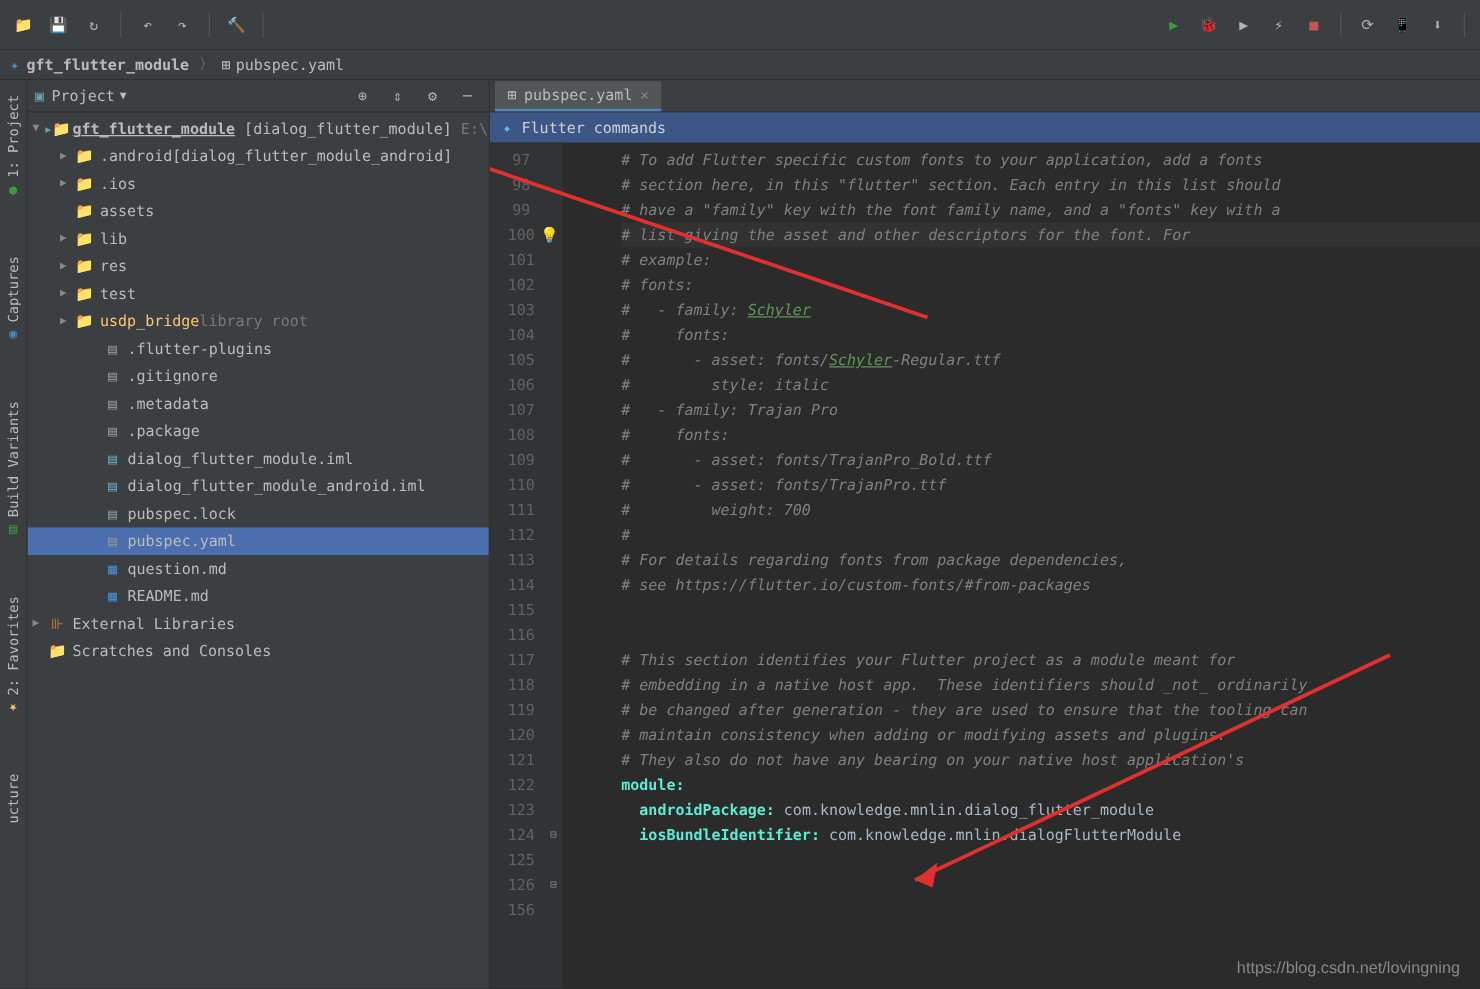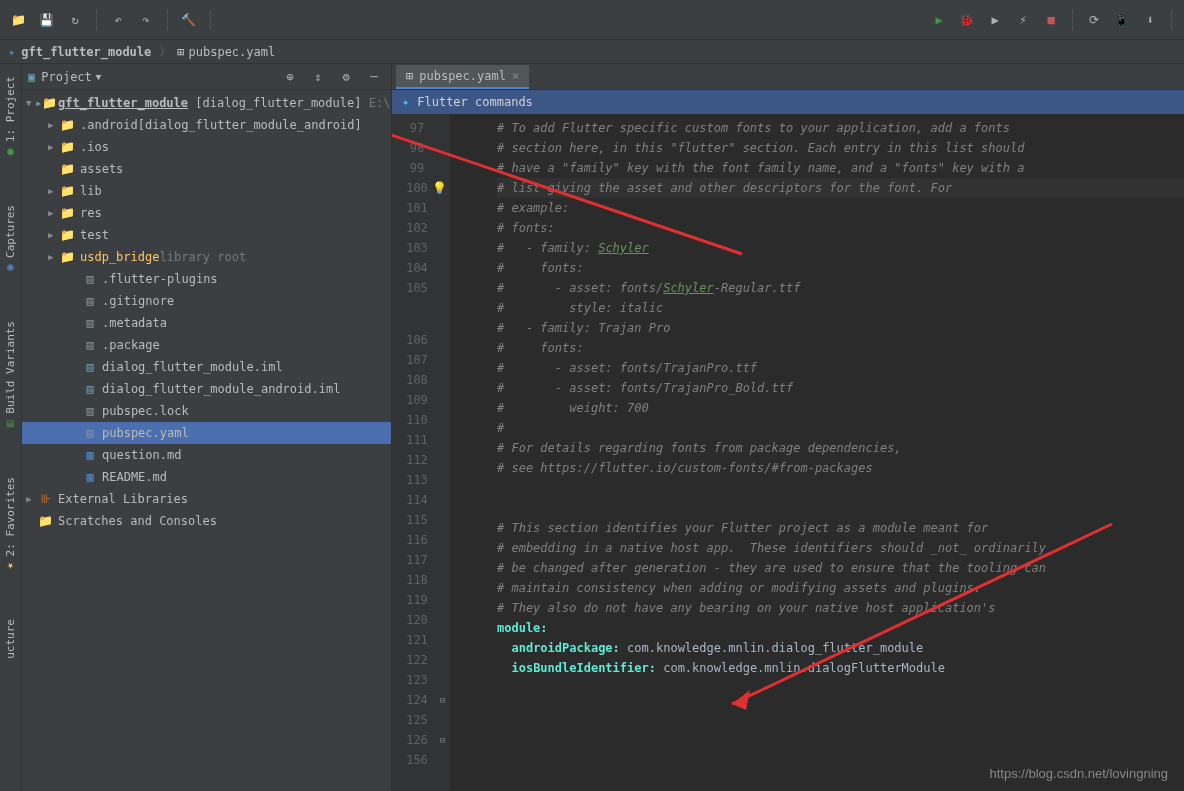--- a/index.html
+++ b/index.html
@@ -382,21 +382,21 @@
       <div class="gutter" id="gutter">
           <div style="position: relative;">97</div>
           <div style="position: relative;">98</div>
           <div style="position: relative;">99</div>
           <div style="position: relative;">100<span class="bulb">💡</span></div>
           <div style="position: relative;">101</div>
           <div style="position: relative;">102</div>
           <div style="position: relative;">103</div>
           <div style="position: relative;">104</div>
           <div style="position: relative;">105</div>
-          <div style="position: relative; margin-top: 32px;">106</div>
+          <div style="position: relative;">106</div>
           <div style="position: relative;">107</div>
           <div style="position: relative;">108</div>
           <div style="position: relative;">109</div>
           <div style="position: relative;">110</div>
           <div style="position: relative;">111</div>
           <div style="position: relative;">112</div>
           <div style="position: relative;">113</div>
           <div style="position: relative;">114</div>
           <div style="position: relative;">115</div>
           <div style="position: relative;">116</div>
@@ -418,22 +418,22 @@
           <div class="code-line"># have a "family" key with the font family name, and a "fonts" key with a</div>
           <div class="code-line highlight-line"># list giving the asset and other descriptors for the font. For</div>
           <div class="code-line"># example:</div>
           <div class="code-line"># fonts:</div>
           <div class="code-line">#   - family: <span class="link">Schyler</span></div>
           <div class="code-line">#     fonts:</div>
           <div class="code-line">#       - asset: fonts/<span class="link">Schyler</span>-Regular.ttf</div>
           <div class="code-line">#         style: italic</div>
           <div class="code-line">#   - family: Trajan Pro</div>
           <div class="code-line">#     fonts:</div>
+          <div class="code-line">#       - asset: fonts/TrajanPro_Bold.ttf</div>
           <div class="code-line">#       - asset: fonts/TrajanPro.ttf</div>
-          <div class="code-line">#       - asset: fonts/TrajanPro_Bold.ttf</div>
           <div class="code-line">#         weight: 700</div>
           <div class="code-line">#</div>
           <div class="code-line"># For details regarding fonts from package dependencies,</div>
           <div class="code-line"># see https://flutter.io/custom-fonts/#from-packages</div>
           <div class="code-line"></div>
           <div class="code-line"></div>
           <div class="code-line"># This section identifies your Flutter project as a module meant for</div>
           <div class="code-line"># embedding in a native host app.  These identifiers should _not_ ordinarily</div>
           <div class="code-line"># be changed after generation - they are used to ensure that the tooling can</div>
           <div class="code-line"># maintain consistency when adding or modifying assets and plugins.</div>

